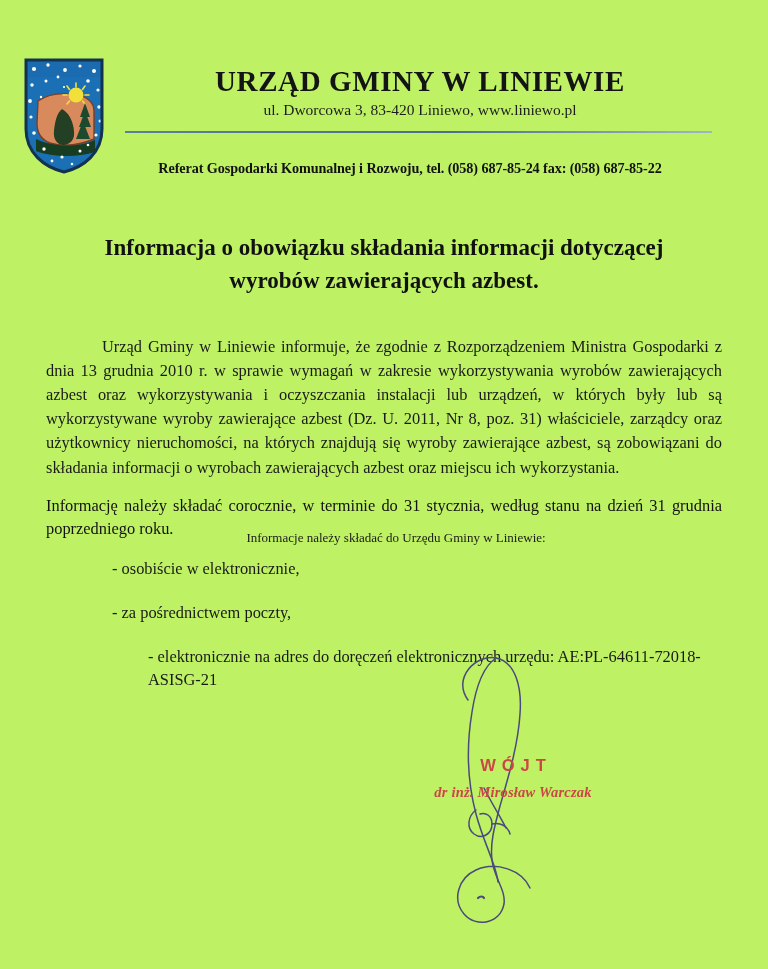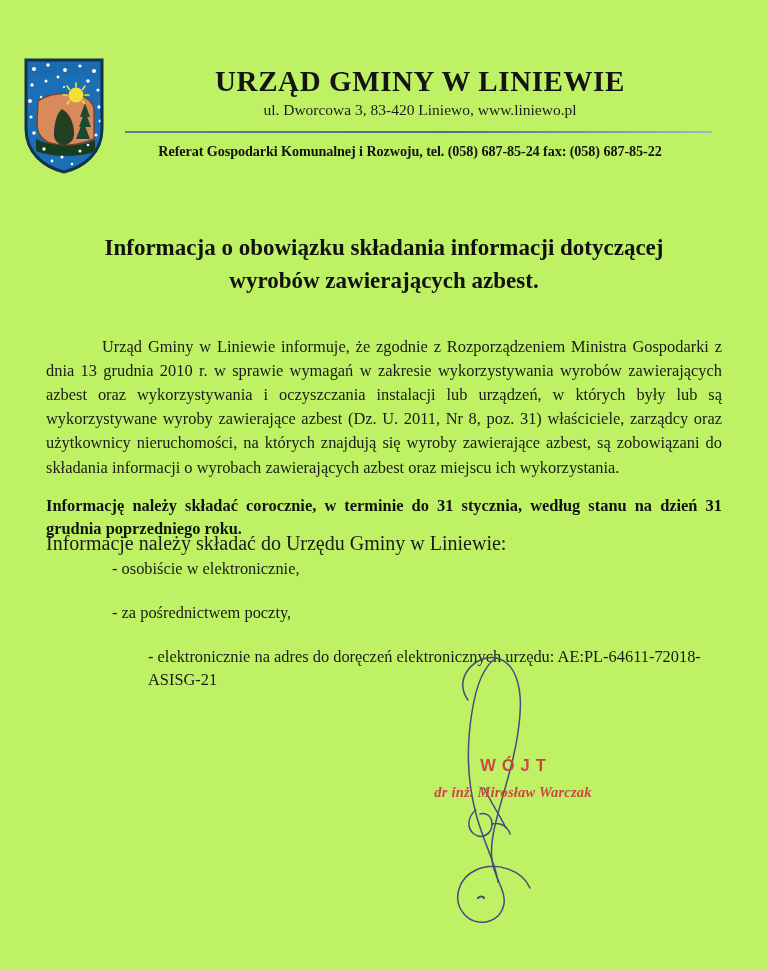--- a/index.html
+++ b/index.html
@@ -71,21 +71,21 @@
     left: 125px;
     top: 131px;
     width: 587px;
     height: 2px;
     background: linear-gradient(to right, #5c7f9e 0%, #4b6f90 55%, #9fb6c6 100%);
   }
 
   .dept-line {
     position: absolute;
     left: 100px;
-    top: 143px;
+    top: 160px;
     width: 620px;
     text-align: center;
     font-weight: bold;
     font-size: 14.2px;
     letter-spacing: -0.1px;
     color: #121212;
   }
 
   
   .doc-title {
@@ -114,34 +114,35 @@
     line-height: 1.47;
     text-align: justify;
     text-indent: 56px;
     color: #1a1a1a;
   }
 
   p.para-bold {
     margin: 14px 0 0 0;
     font-size: 16.4px;
     line-height: 1.42;
-    font-weight: bold;
+    font-weight: normal;
     text-align: justify;
     text-indent: 0;
     color: #121212;
   }
 
   .intro-line {
     position: absolute;
-    left: 46px;
+    left: 58px;
     top: 529px;
     width: 676px;
-    font-size: 20px;
+    font-size: 13px;
     line-height: 1.4;
     color: #1a1a1a;
+    text-align: center;
   }
 
   .channel-list {
     position: absolute;
     left: 112px;
     top: 558px;
     width: 610px;
   }
 
   .channel-item {

